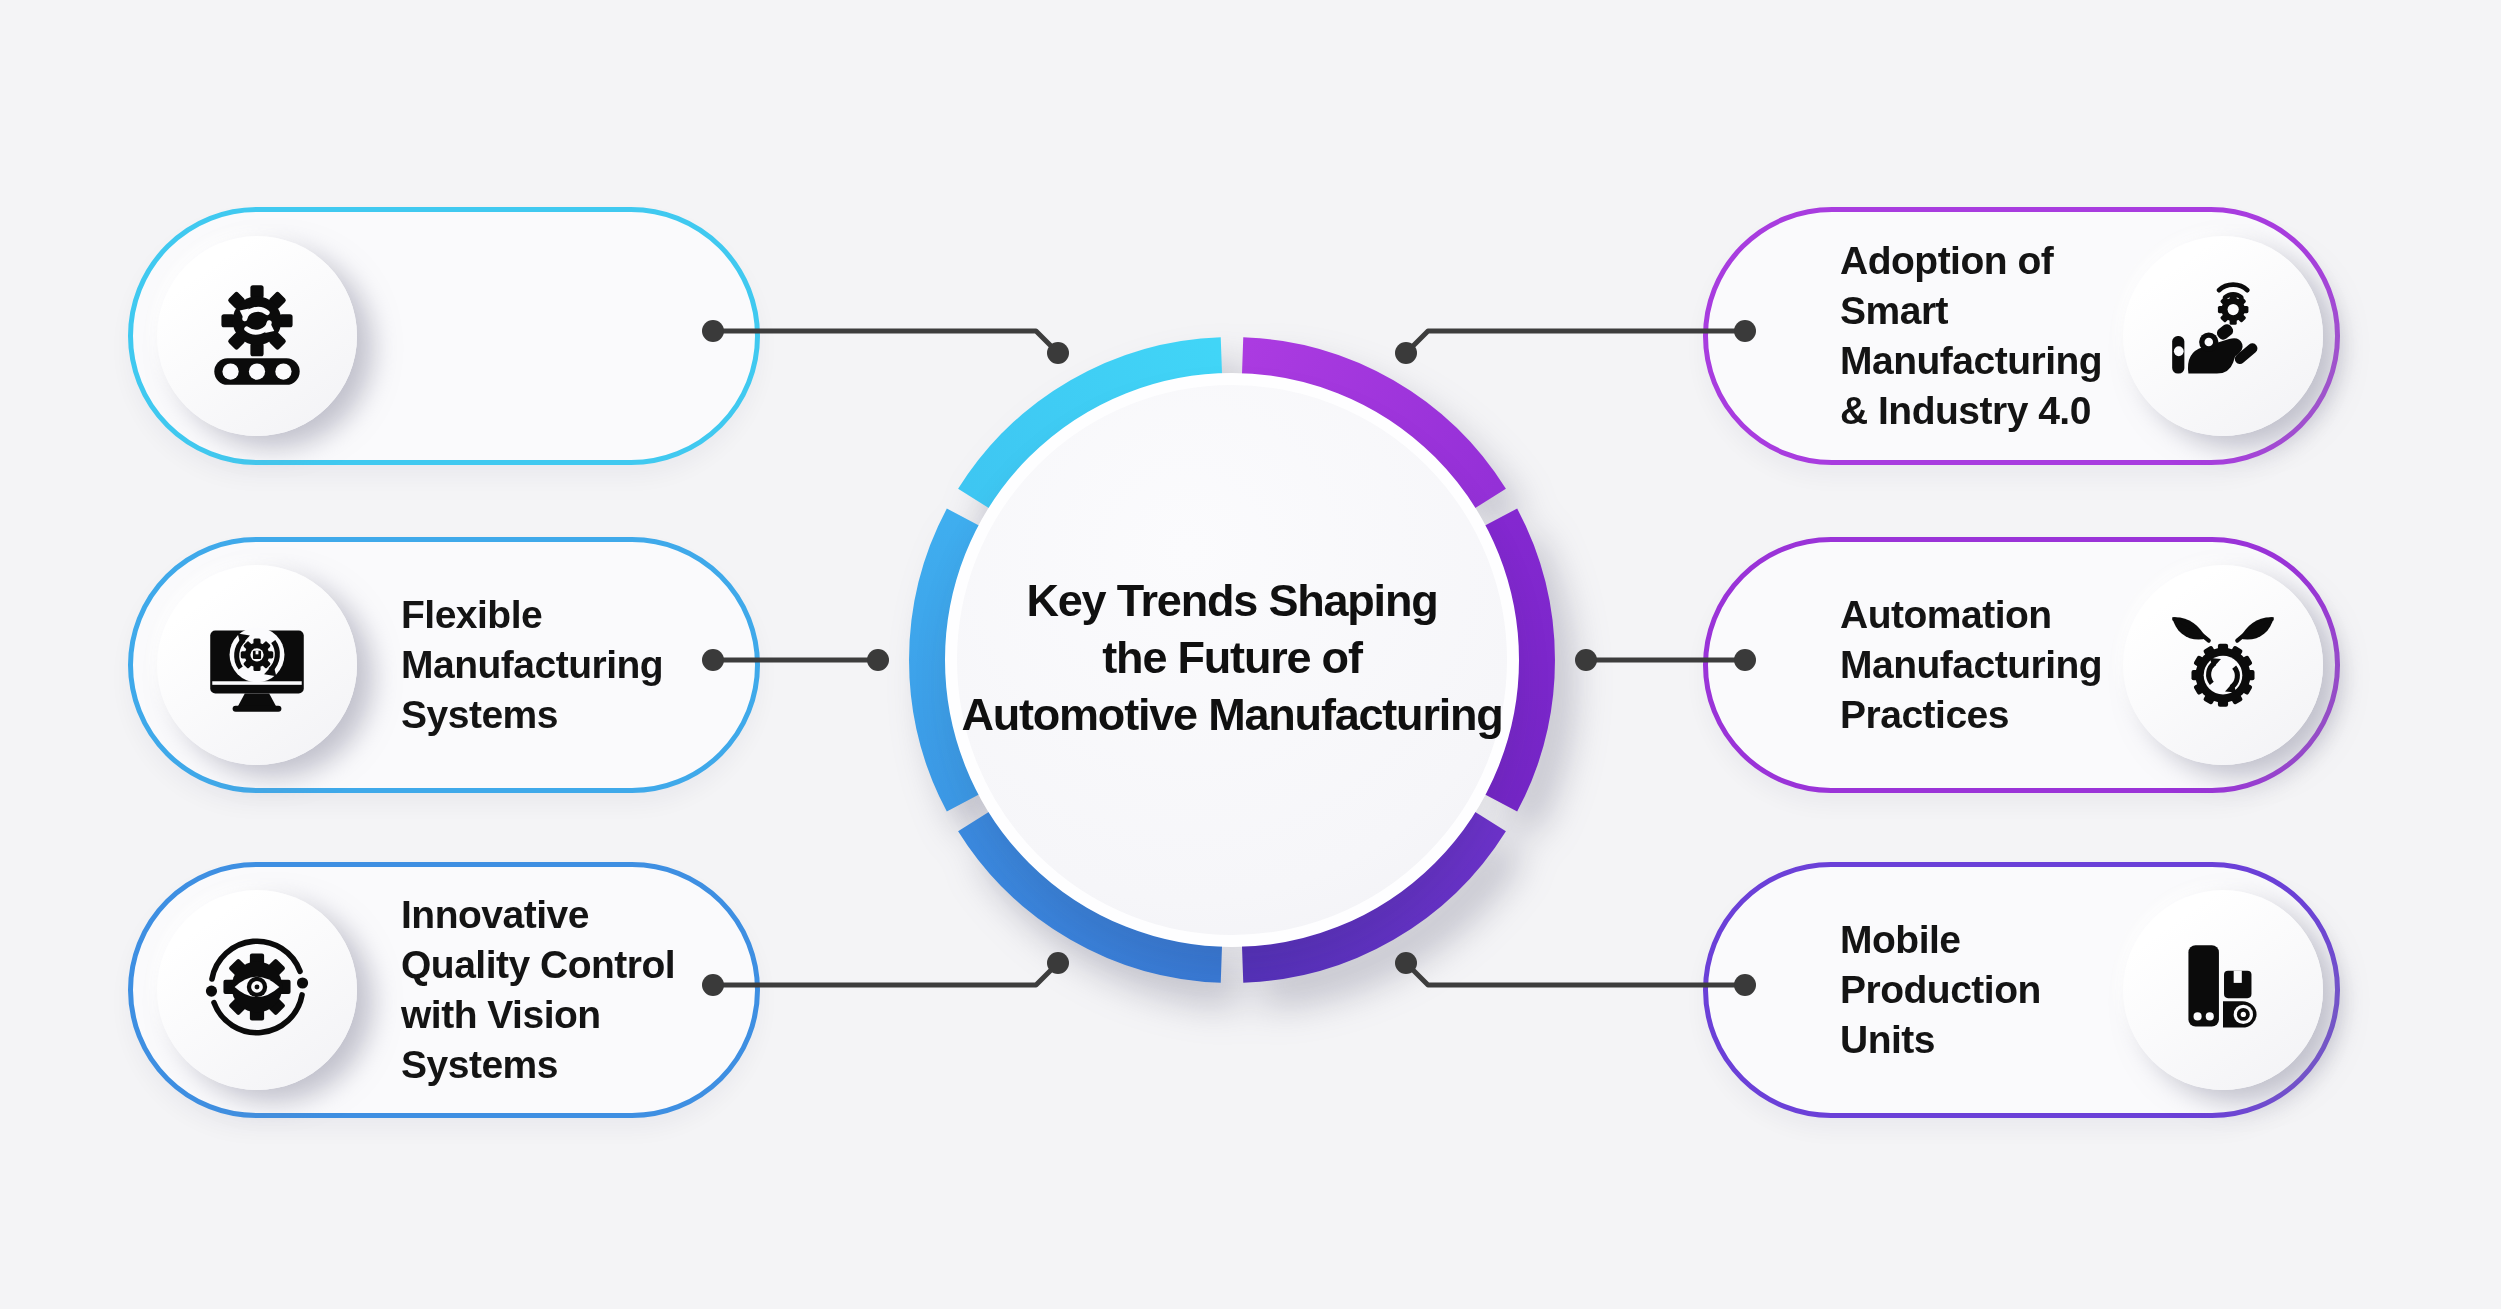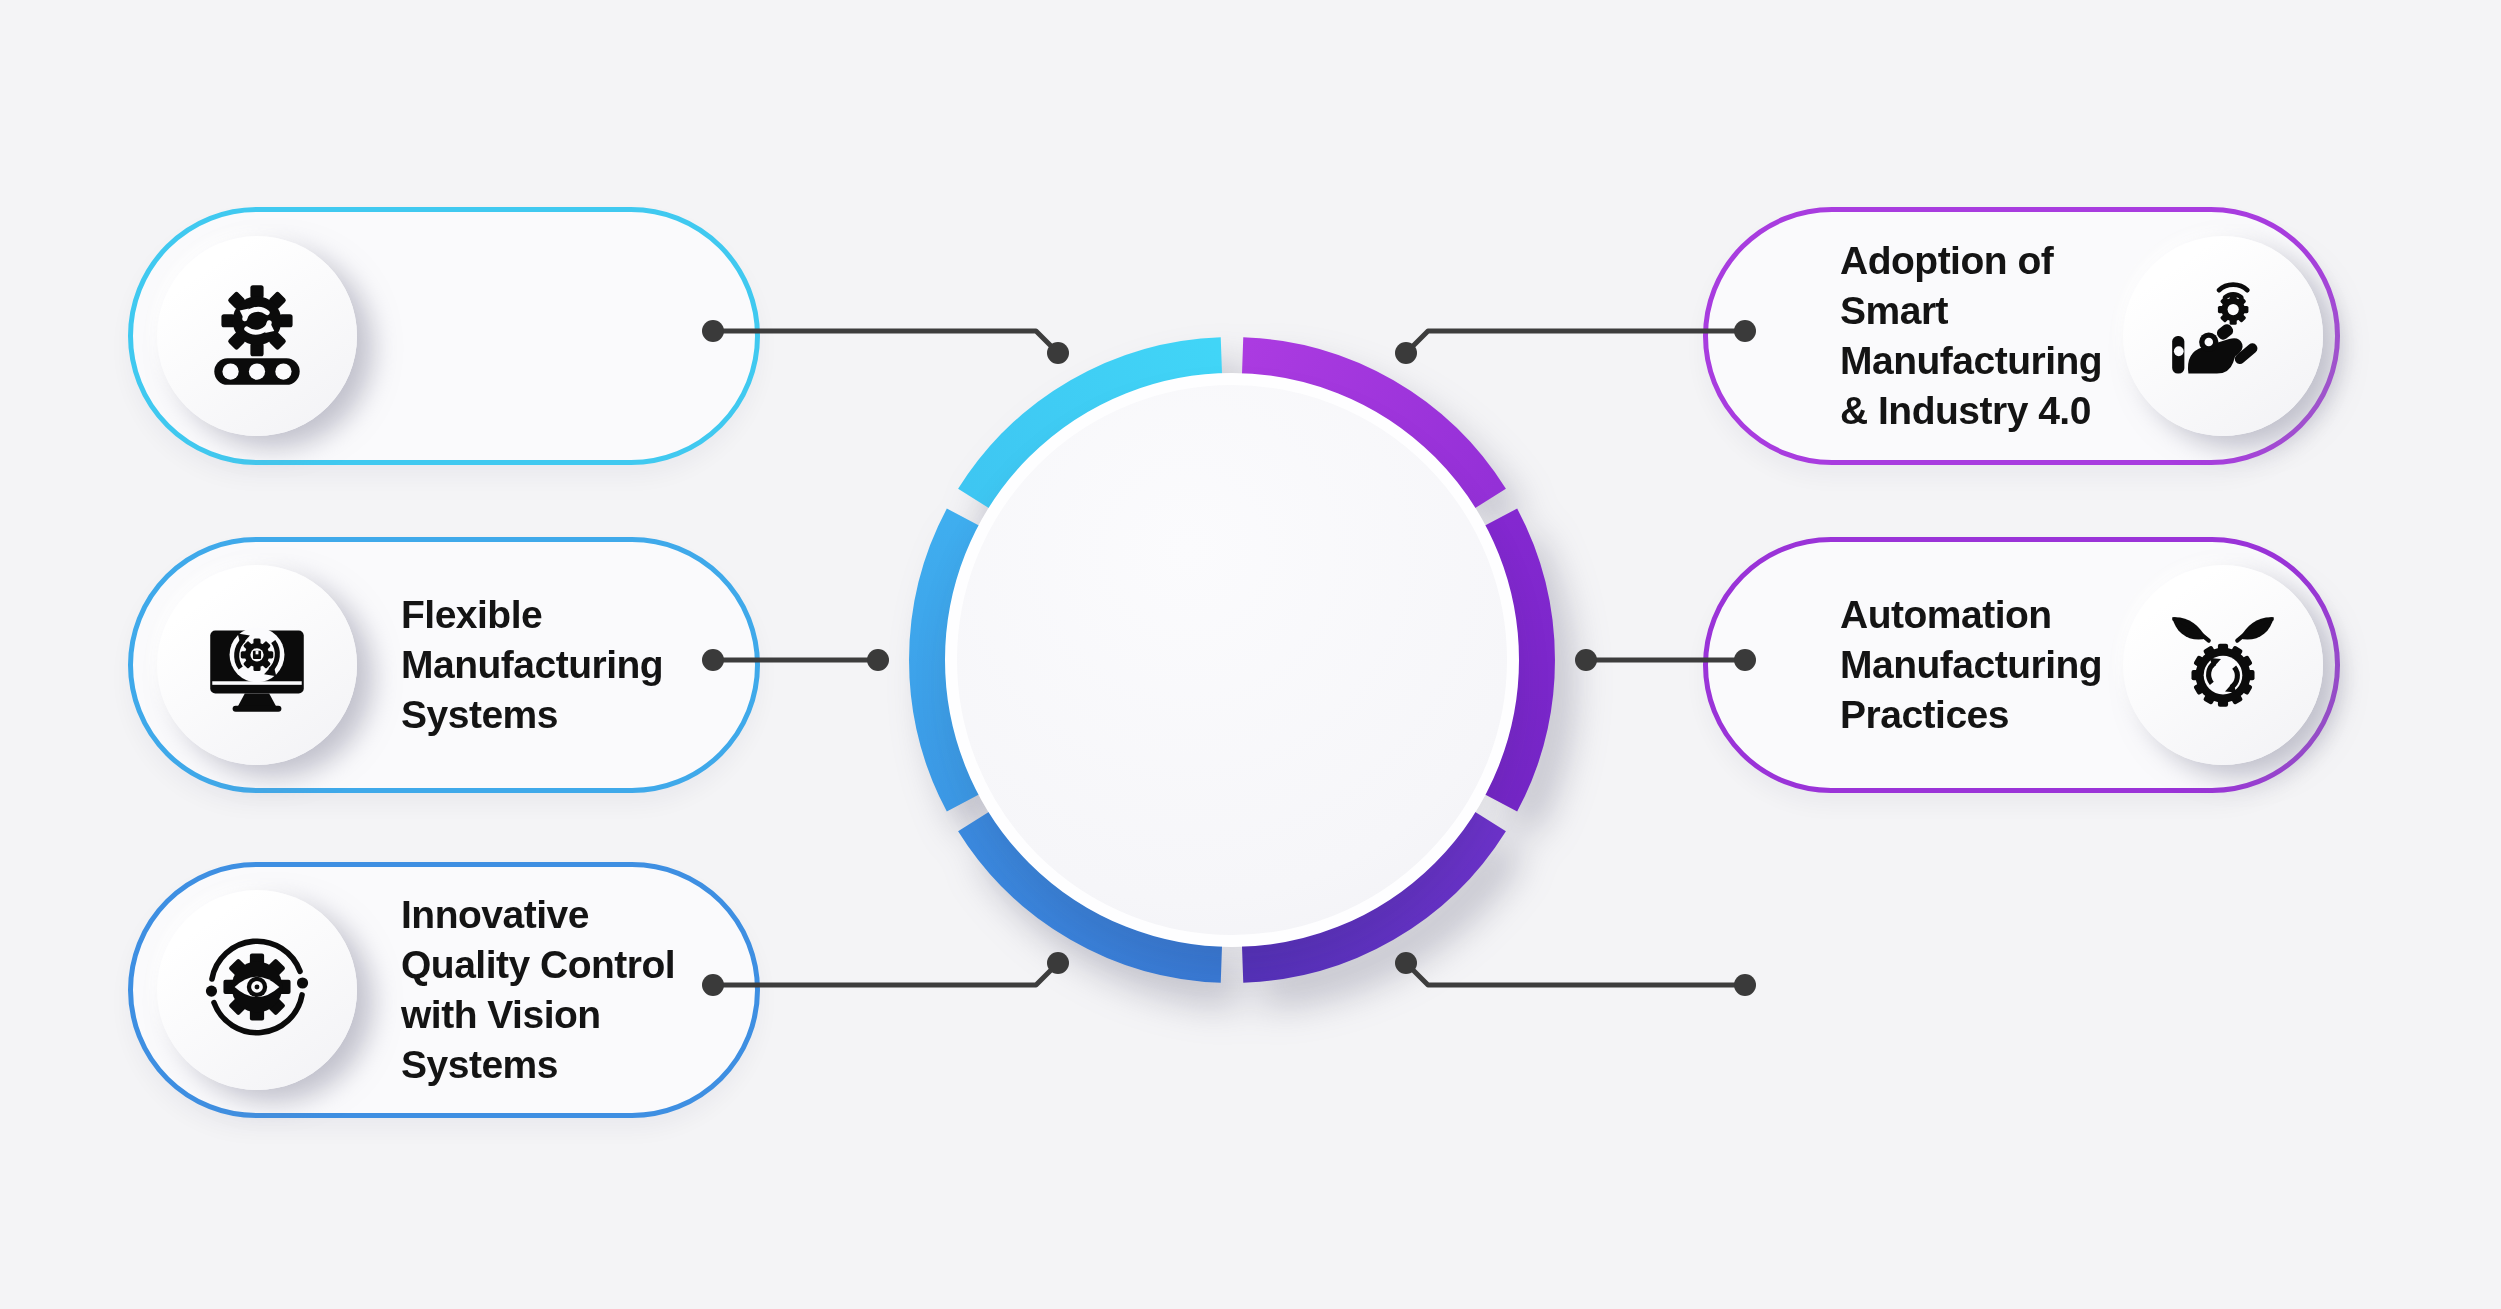--- a/index.html
+++ b/index.html
@@ -314,20 +314,40 @@
         <polygon points="47,53 58,54 50,63" fill="#0B0B0B"></polygon>
         <path d="M71,62 A13.5,13.5 0 0 1 68,82" fill="none" stroke="#0B0B0B" stroke-width="5"></path>
         <polygon points="73,87 62,86 70,77" fill="#0B0B0B"></polygon>
       </svg>
     </div>
     <div class="txt">Automation
 Manufacturing
 Practices</div>
   </div>
 
+  <div class="card right card6" style="border-color: rgb(107, 64, 216);">
+    <div class="icon-circle">
+      <svg viewBox="0 0 120 120">
+        <g class="icon-black">
+          <rect x="26" y="16" width="30" height="80" rx="7"></rect>
+          <circle cx="35" cy="86" r="4" fill="#FBFBFD"></circle>
+          <circle cx="47" cy="86" r="4" fill="#FBFBFD"></circle>
+          <rect x="61" y="41" width="27" height="27" rx="4"></rect>
+          <rect x="70.5" y="41" width="8" height="12" fill="#FBFBFD"></rect>
+          <path d="M60,71 h19 a14,13 0 0 1 0,26 h-19 z"></path>
+          <circle cx="80" cy="84" r="9.5" fill="#FBFBFD"></circle>
+          <circle cx="80" cy="84" r="6.3"></circle>
+          <circle cx="80" cy="84" r="2.6" fill="#FBFBFD"></circle>
+        </g>
+      </svg>
+    </div>
+    <div class="txt">Mobile
+Production
+Units</div>
+  </div>
 
   <svg class="ring-svg" viewBox="0 0 700 700">
     <defs>
       <linearGradient id="gTL" gradientUnits="userSpaceOnUse" x1="339" y1="46" x2="92" y2="189">
         <stop offset="0" stop-color="#41D5F7"></stop>
         <stop offset="1" stop-color="#3EC6F2"></stop>
       </linearGradient>
       <linearGradient id="gML" gradientUnits="userSpaceOnUse" x1="82" y1="207" x2="82" y2="493">
         <stop offset="0" stop-color="#3FAEEF"></stop>
         <stop offset="1" stop-color="#3C99E6"></stop>
@@ -352,20 +372,23 @@
     <g fill="none" stroke-width="38">
       <path d="M360.6,46.2 A304,304 0 0 1 607.8,188.9" stroke="url(#gTR)"></path>
       <path d="M618.4,207.3 A304,304 0 0 1 618.4,492.7" stroke="url(#gMR)"></path>
       <path d="M607.8,511.1 A304,304 0 0 1 360.6,653.8" stroke="url(#gBR)"></path>
       <path d="M339.4,653.8 A304,304 0 0 1 92.2,511.1" stroke="url(#gBL)"></path>
       <path d="M81.6,492.7 A304,304 0 0 1 81.6,207.3" stroke="url(#gML)"></path>
       <path d="M92.2,188.9 A304,304 0 0 1 339.4,46.2" stroke="url(#gTL)"></path>
     </g>
   </svg>
   <div class="inner-circle"></div>
+  <div class="center-title">Key Trends Shaping
+the Future of
+Automotive Manufacturing</div>
 
   <svg class="connectors" viewBox="0 0 2501 1309">
     <g stroke="#3D3D3D">
       <path d="M713,331 H1036 L1058,353"></path>
       <path d="M713,660 H878"></path>
       <path d="M713,985 H1036 L1058,963"></path>
       <path d="M1745,331 H1428 L1406,353"></path>
       <path d="M1745,660 H1586"></path>
       <path d="M1745,985 H1428 L1406,963"></path>
     </g>

